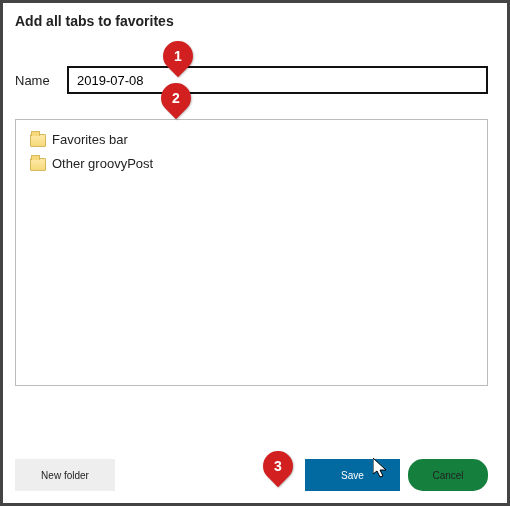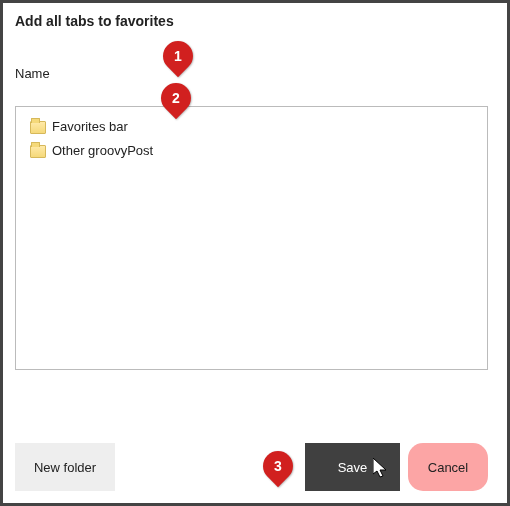--- a/index.html
+++ b/index.html
@@ -87,42 +87,42 @@
     border: 1px solid #d6b85a;
     border-bottom: none;
     border-radius: 1px 1px 0 0;
   }
   .button-row {
     display: flex;
     align-items: center;
     gap: 8px;
   }
   .btn {
-    height: 48px;
+    height: 32px;
     min-width: 90px;
     border: none;
     font-family: inherit;
-    font-size: 13px;
+    font-size: 10px;
     cursor: pointer;
     background: #eee;
     color: #222;
     margin-top: 36px;
   }
   .btn-newfolder {
     background: #eee;
     min-width: 100px;
   }
   .spacer { flex: 1; }
   .btn-save {
-    background: #404040;
+    background: #0369a1;
     color: #fff;
     min-width: 95px;
   }
   .btn-cancel {
-    background: #fca5a5;
+    background: #15803d;
     min-width: 80px;
     border-radius: 15px;
   }
   
   .watermark {
     position: absolute;
     top: 10px;
     right: 14px;
     font-size: 20px;
     color: rgba(120,120,120,0.45);
@@ -167,20 +167,21 @@
 </head>
 <body>
 
 <div class="outer">
   <div class="inner">
 
     <div class="title">Add all tabs to favorites</div>
 
     <div class="name-row">
       <div class="name-label">Name</div>
+      <input class="name-input" type="text" value="2019-07-08" style="">
     </div>
 
     <div class="tree">
       <div class="tree-item">
         <div class="folder-icon"></div>
         <span>Favorites bar</span>
       </div>
       <div class="tree-item">
         <div class="folder-icon"></div>
         <span>Other groovyPost</span>

